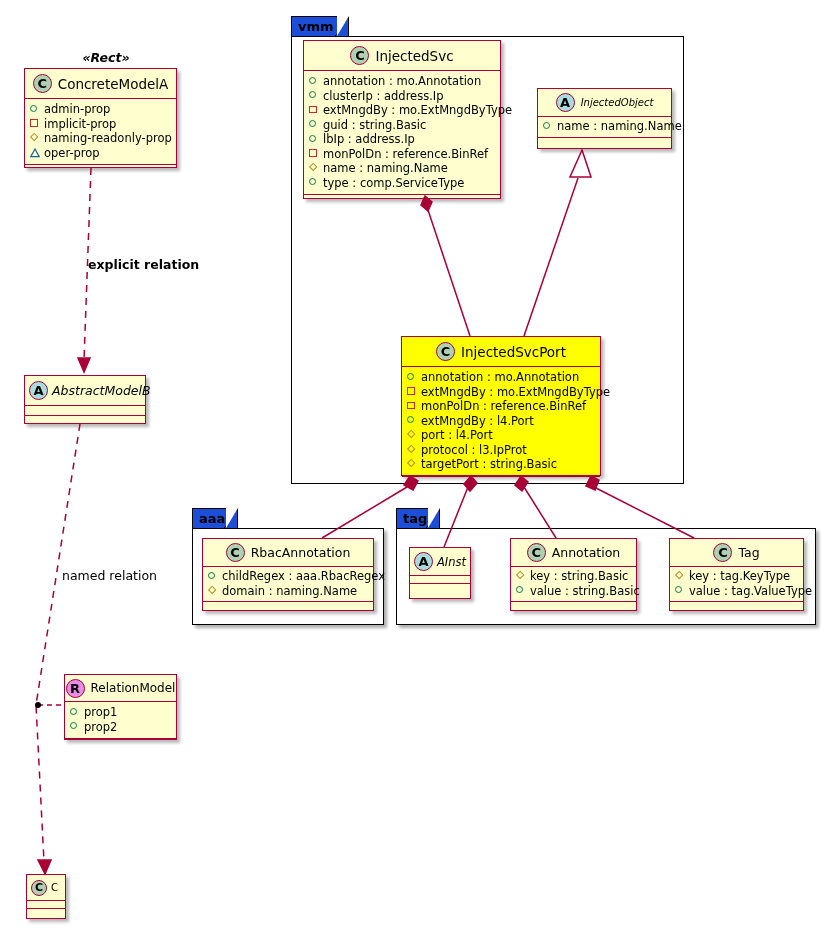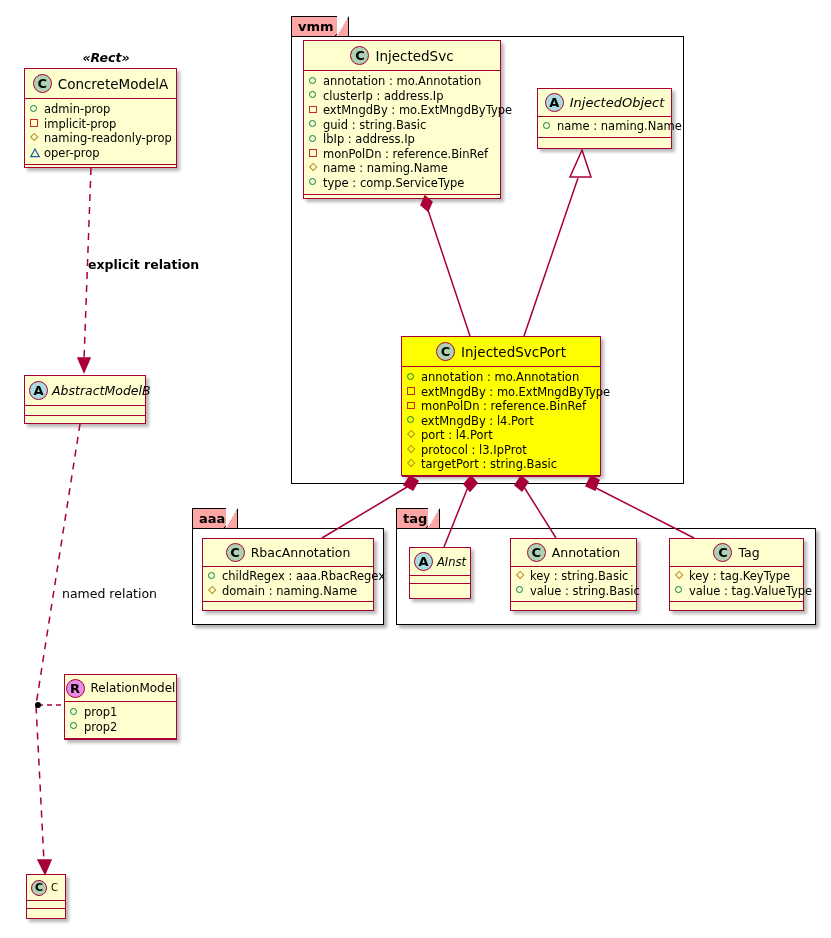--- a/index.html
+++ b/index.html
@@ -3,21 +3,21 @@
 <meta charset="utf-8">
 <style>
   html,body{margin:0;padding:0;background:#ffffff;}
   body{font-family:"DejaVu Sans","Liberation Sans",sans-serif;}
   #canvas{position:relative;width:831px;height:938px;background:#ffffff;overflow:hidden;}
 
   
   .pkg{position:absolute;box-sizing:border-box;}
   .pkg .pkg-tab{
     position:absolute;left:0;top:0;height:20px;box-sizing:border-box;
-    border:1.5px solid #000;border-bottom:none;background:#fca5a5;
+    border:1.5px solid #000;border-bottom:none;background:#1d4ed8;
     padding:1px 16px 0 6px;font-size:13px;font-weight:bold;color:#000;
     line-height:18px;white-space:nowrap;
   }
   .pkg .pkg-tab::after{
     content:"";position:absolute;right:-1px;top:-1px;width:0;height:0;
     border-left:12px solid #fff;border-bottom:20px solid transparent;
   }
   .pkg .pkg-tab .tabedge{
     position:absolute;right:0;top:0;width:14px;height:21px;
     background:linear-gradient(to bottom right,transparent 49.3%,#000 49.3%,#000 52%,transparent 52%);
@@ -158,21 +158,21 @@
   <div class="cls" style="left:26px;top:874px;width:40px;height:45px;">
     <div class="c-head compact" style="height:26px">
       <span class="badge C small">C</span>
       <span class="cname tiny" style="font-size:10px">C</span>
     </div>
     <div class="c-attrs empty" style="height:8px"></div>
     <div class="c-foot" style="height:7px"></div>
   </div>
 
   <div class="edgelabel" style="left:88px;top:257px;font-weight:bold;">explicit relation</div>
-  <div class="edgelabel" style="left:62px;top:568px;margin-top:18px;">named relation</div>
+  <div class="edgelabel" style="left:62px;top:568px;">named relation</div>
 
   <div class="pkg" style="left:291px;top:16px;width:393px;height:468px;">
     <div class="pkg-tab" style="width:58px;">
       <span>vmm</span>
       <span class="tabedge"></span>
     </div>
     <div class="pkg-body" style="top:20px;width:393px;height:448px;"></div>
   </div>
 
   <div class="cls" style="left:303px;top:40px;width:198px;height:159px;">
@@ -213,21 +213,21 @@
           <span class="vic pub"></span>
           <span>type : comp.ServiceType</span>
         </div>
       </div>
     <div class="c-foot"></div>
   </div>
 
   <div class="cls" style="left:537px;top:88px;width:135px;height:61px;">
     <div class="c-head" style="height:28px">
       <span class="badge A">A</span>
-      <span class="cname ital" style="font-size:13px">InjectedObject</span>
+      <span class="cname ital" style="font-size:10px">InjectedObject</span>
     </div>
     <div class="c-attrs" style="padding:2px 5px 3px 5px">
         <div class="attr">
           <span class="vic pub"></span>
           <span>name : naming.Name</span>
         </div>
       </div>
     <div class="c-foot" style="height:7px"></div>
   </div>
 

